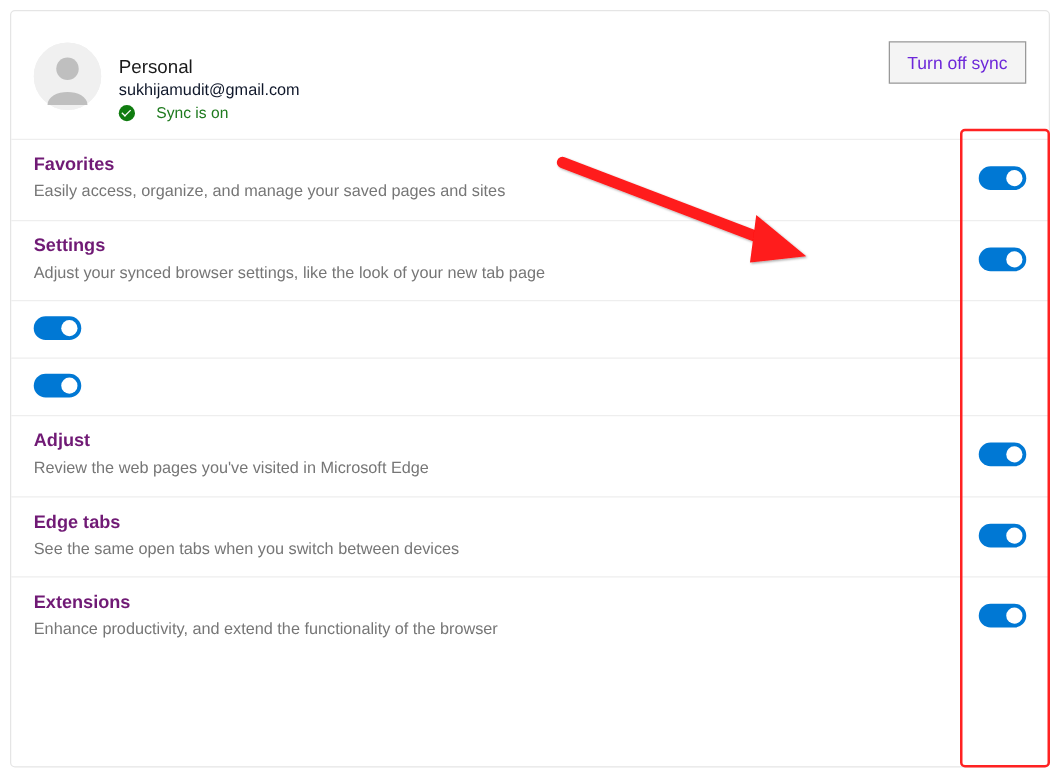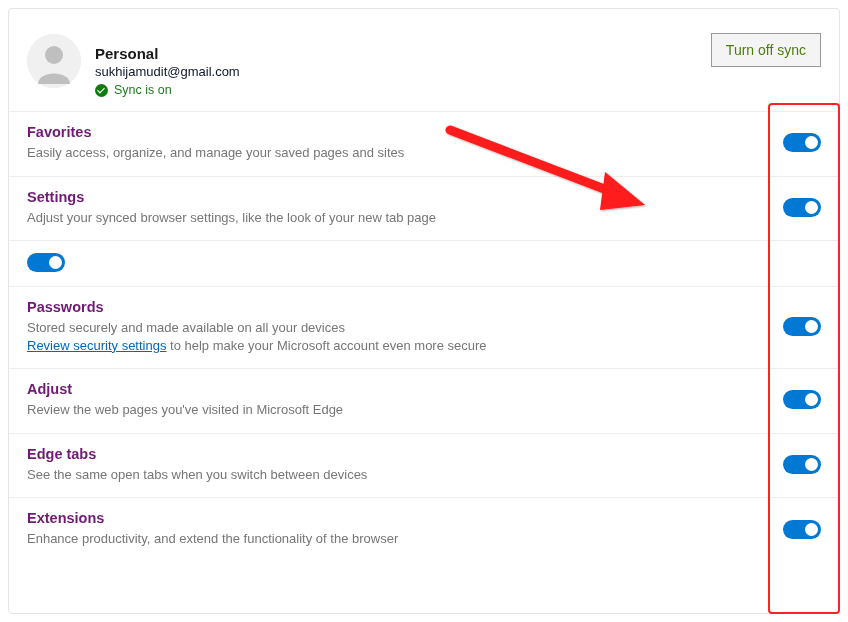--- a/index.html
+++ b/index.html
@@ -31,38 +31,38 @@
       width: 54px;
       height: 54px;
       border-radius: 50%;
       background: #f0f0f0;
       position: relative;
       flex-shrink: 0;
       margin-right: 14px;
     }
     .avatar svg { width: 100%; height: 100%; }
     .profile-text { display: flex; flex-direction: column; gap: 2px; }
-    .profile-name { font-size: 15px; font-weight: 700; color: #1a1a1a; margin-top: 20px; }
+    .profile-name { font-size: 15px; font-weight: 400; color: #1a1a1a; margin-top: 20px; }
     .profile-email { font-size: 13px; color: #0f172a; }
-    .sync-row { display: flex; align-items: center; gap: 6px; margin-top: 2px; }
+    .sync-row { display: flex; align-items: center; gap: 17px; margin-top: 2px; }
     .check-icon {
       width: 13px; height: 13px; border-radius: 50%;
       background: #107c10; position: relative; flex-shrink: 0;
     }
     .check-icon::after {
       content: ""; position: absolute; left: 3.5px; top: 2px;
       width: 3px; height: 6px; border: solid #fff;
       border-width: 0 1.7px 1.7px 0; transform: rotate(45deg);
     }
     .sync-text { font-size: 12.5px; color: #1e7a1e; }
     .turn-off-btn {
       position: absolute; right: 18px; top: 24px;
       padding: 8px 14px; font-size: 14px; font-family: inherit;
       background: #f4f4f4; border: 1px solid #999; cursor: pointer;
-      color: #4d7c0f;
+      color: #6d28d9;
     }
     .sync-item {
       display: flex; align-items: center; justify-content: space-between;
       padding: 12px 18px 14px 18px; border-bottom: 1px solid #eee;
     }
     .sync-item:last-child { border-bottom: none; }
     .item-text { flex: 1; padding-right: 60px; }
     .item-title { font-size: 14.5px; font-weight: 600; color: #701a75; margin-bottom: 4px; }
     .item-desc { font-size: 13px; color: #767676; line-height: 1.35; }
     .item-desc a { color: #0067b8; }
@@ -119,27 +119,20 @@
       <div class="item-desc">Adjust your synced browser settings, like the look of your new tab page</div>
     </div>
     <div class="toggle"></div>
   </div>
 
   <div class="sync-item">
     <div class="toggle"></div>
   </div>
 
   <div class="sync-item">
-    <div class="item-text">
-      <div class="item-title">Passwords</div>
-      <div class="item-desc">
-        <span>Stored securely and made available on all your devices</span><br>
-        <a class="link">Review security settings</a><span> to help make your Microsoft account even more secure</span>
-      </div>
-    </div>
     <div class="toggle"></div>
   </div>
 
   <div class="sync-item">
     <div class="item-text">
       <div class="item-title">Adjust</div>
       <div class="item-desc">Review the web pages you've visited in Microsoft Edge</div>
     </div>
     <div class="toggle"></div>
   </div>

